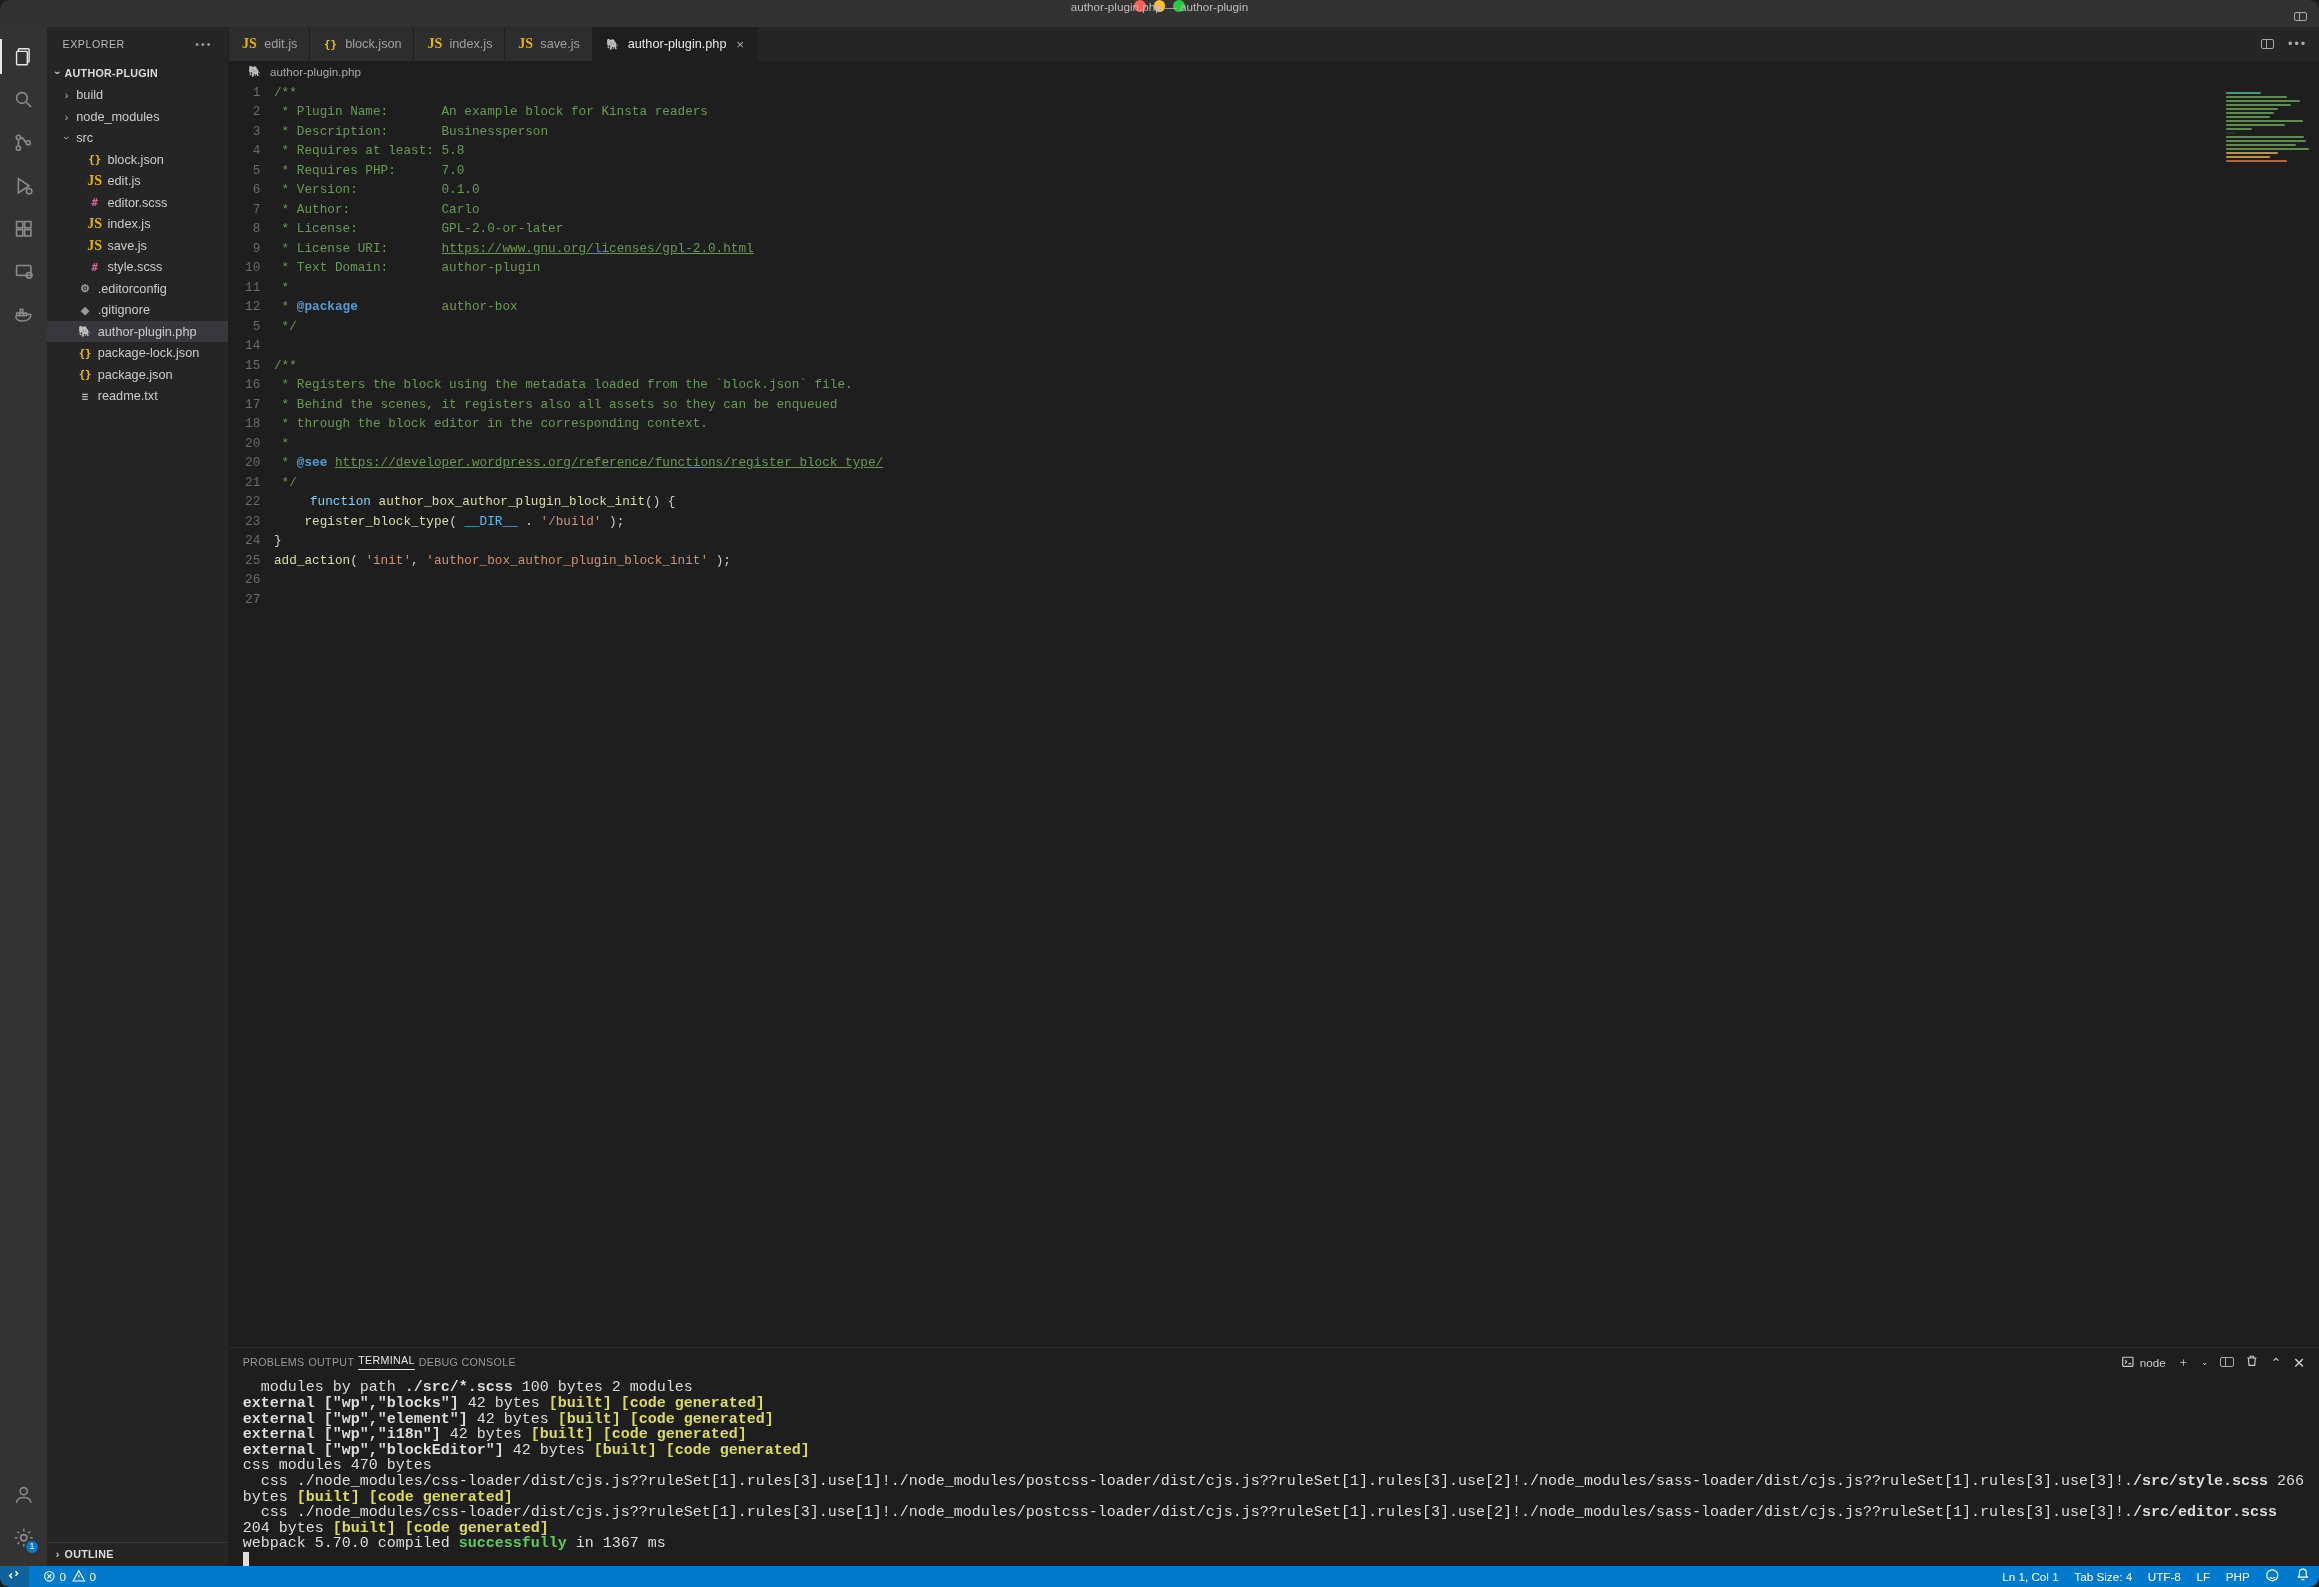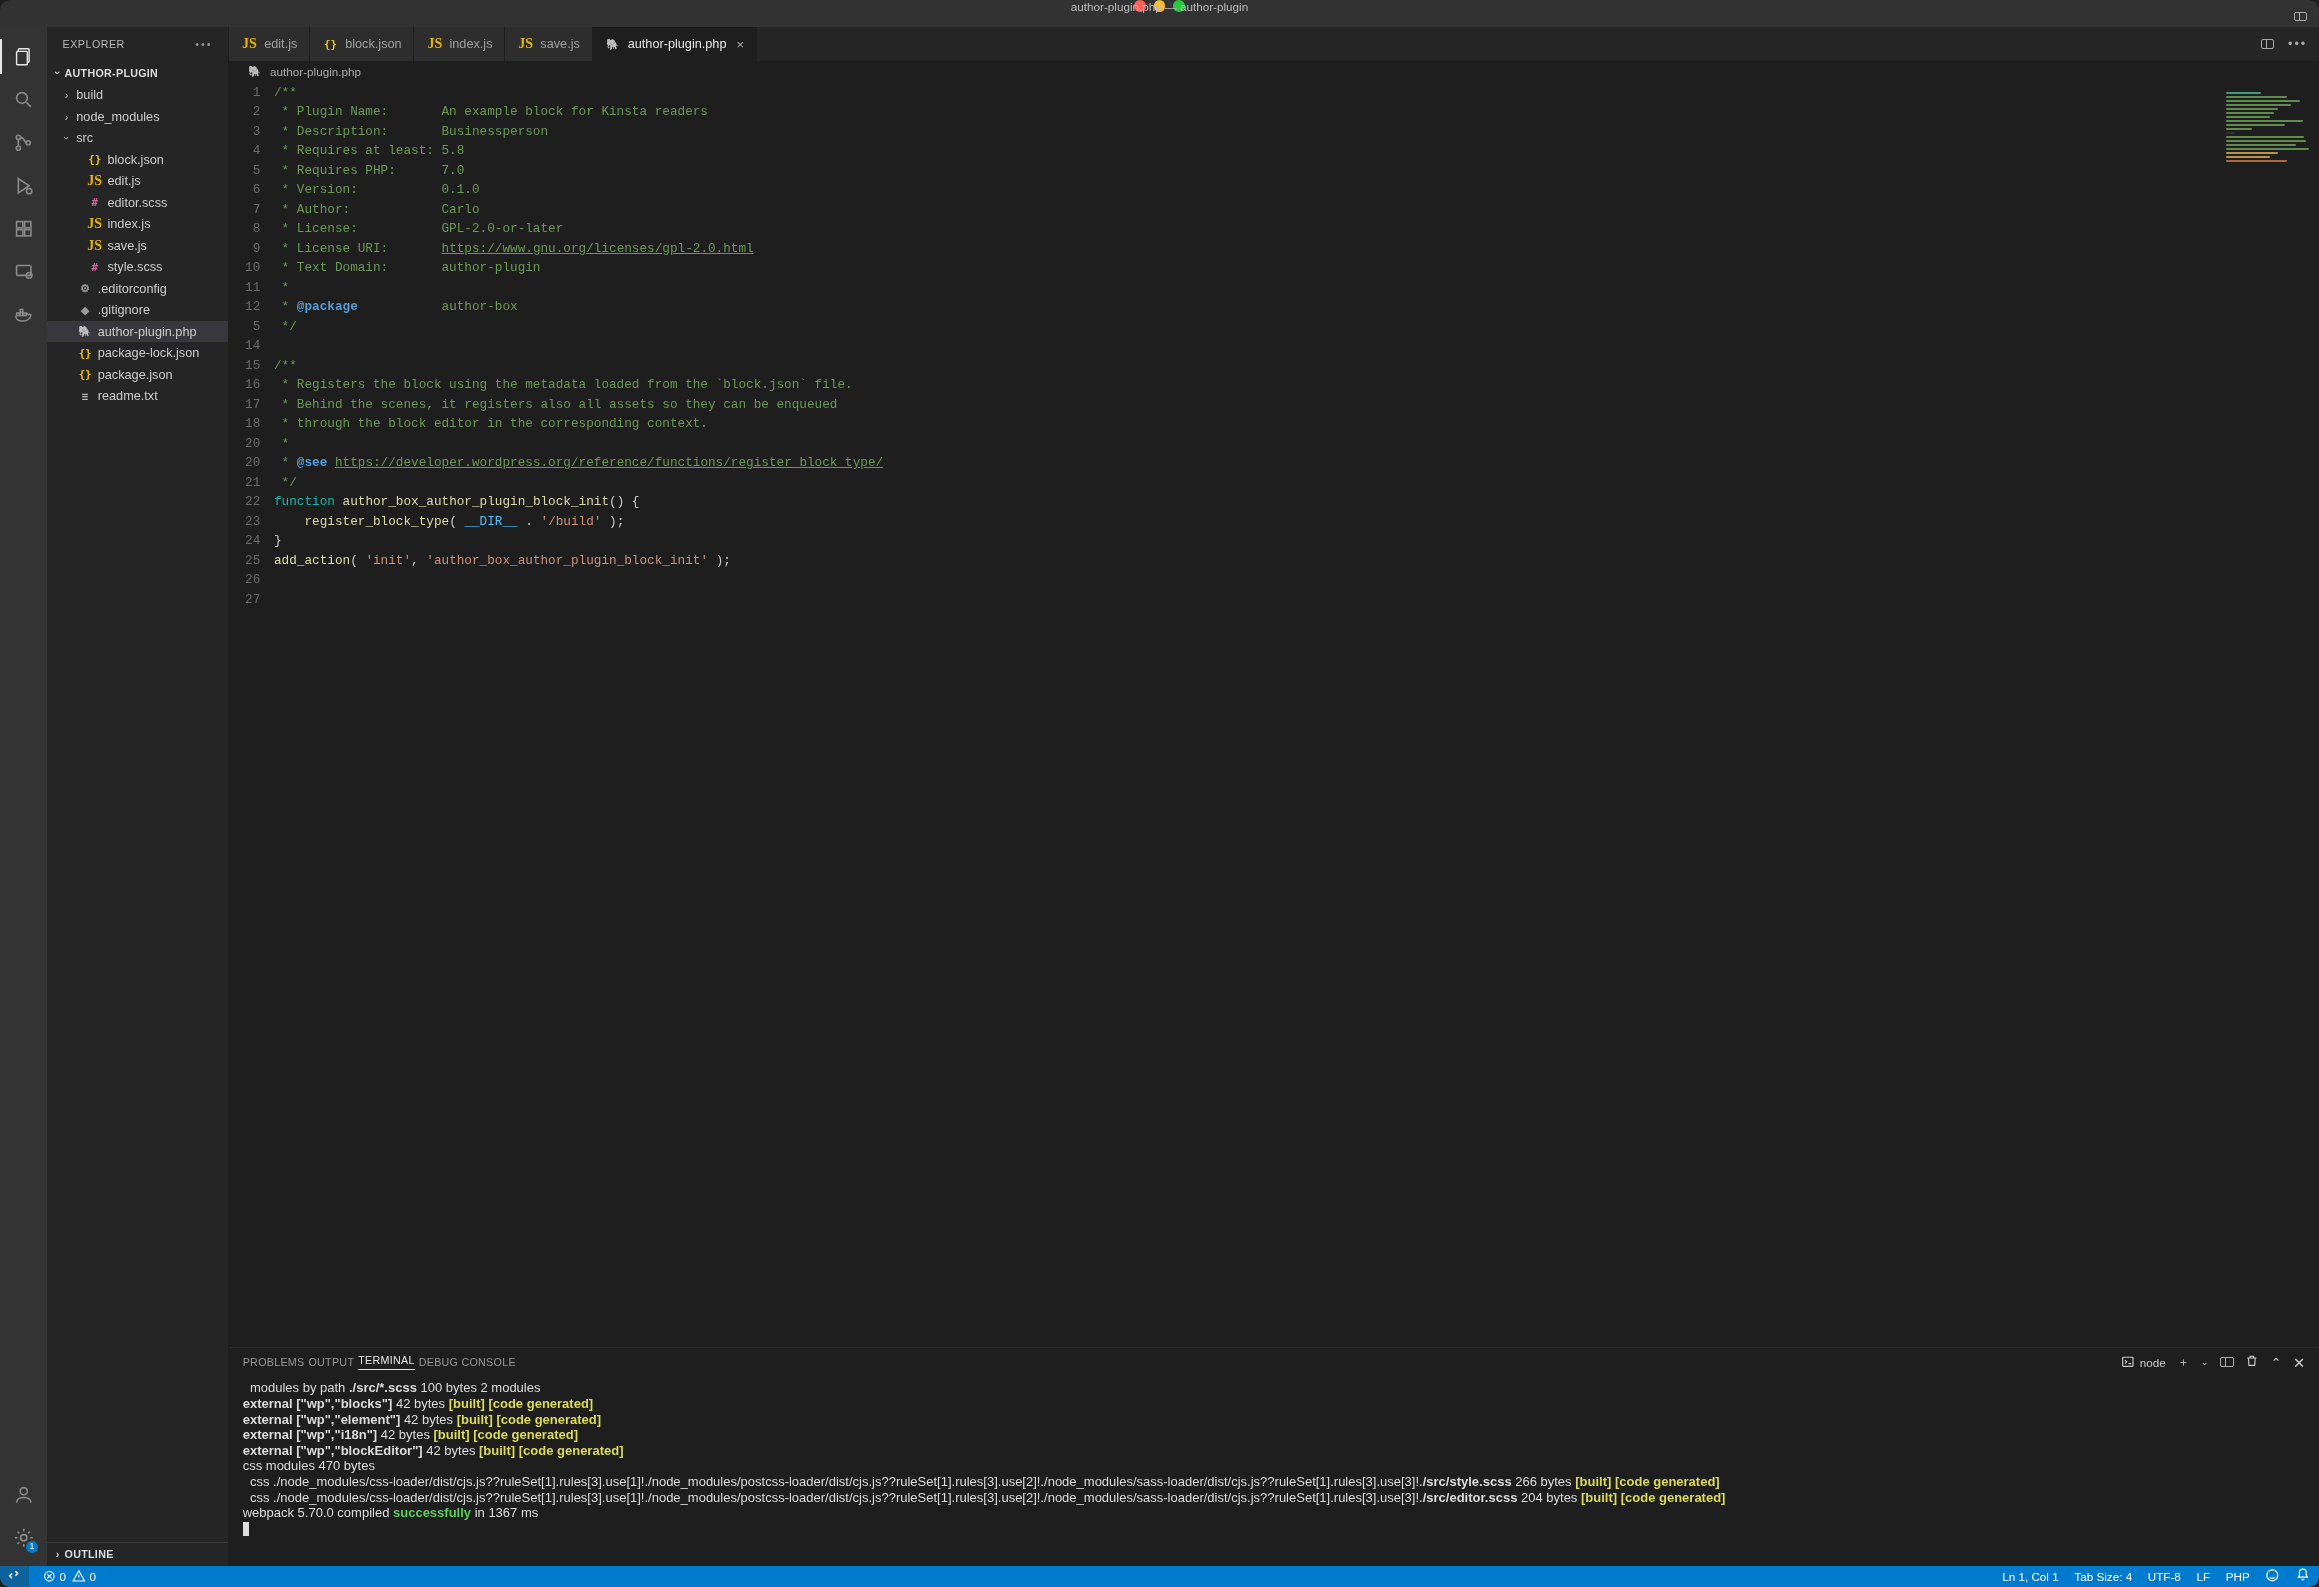--- a/index.html
+++ b/index.html
@@ -231,21 +231,21 @@
     opacity: .9;
     border-left: 1px solid #222;
   }
   .minimap .bar {
     height: 2px;
     margin: 2px 0;
     border-radius: 1px;
   }
   
   .cm { color: #6a9955; }
-  .kw { color: #14b8a6; }
+  .kw { color: #7dd3fc; margin-left: 36px; }
   .str { color: #ce9178; }
   .fn { color: #dcdcaa; }
   .const { color: #4fc1ff; }
   .link { color: #6a9955; text-decoration: underline; }
   .tag { color: #569cd6; font-weight: bold; }
   
   .panel {
     height: 219px;
     border-top: 1px solid #2b2b2b;
     background: #1e1e1e;
@@ -261,22 +261,22 @@
     font-size: 10.7px;
     color: #999;
   }
   .panel-tab { cursor: pointer; letter-spacing: 0.3px; }
   .panel-tab.active { color: #e7e7e7; border-bottom: 1px solid #e7e7e7; padding-bottom: 2.9px; }
   .panel-tabs-right { margin-left: auto; display: flex; align-items: center; gap: 11.7px; color: #ccc; font-size: 11.7px;}
   .panel-body {
     flex: 1;
     overflow: auto;
     padding: 3.9px 13.7px;
-    font-family: Liberation Sans, sans-serif;
-    font-size: 13px;
+    font-family: Liberation Mono, monospace;
+    font-size: 15px;
     line-height: 15.6px;
     white-space: pre-wrap;
     color: #ddd;
   }
   .b { font-weight: 700; }
   .yellow { color: #dcdc5a; }
   .green { color: #5ecb5e; }
   
   .statusbar {
     height: 21.5px;

